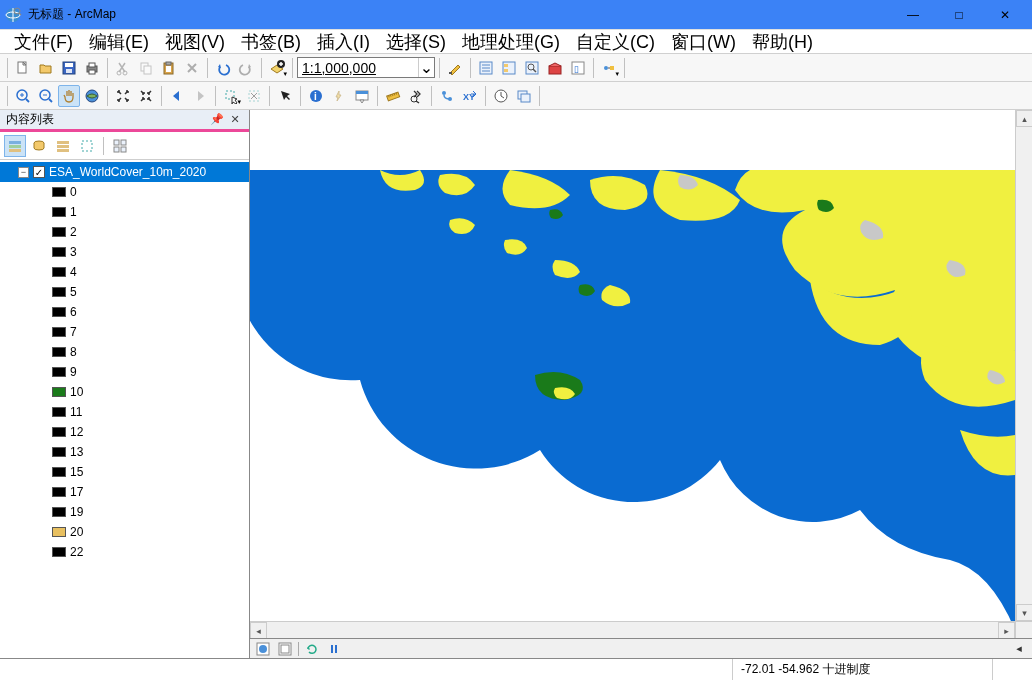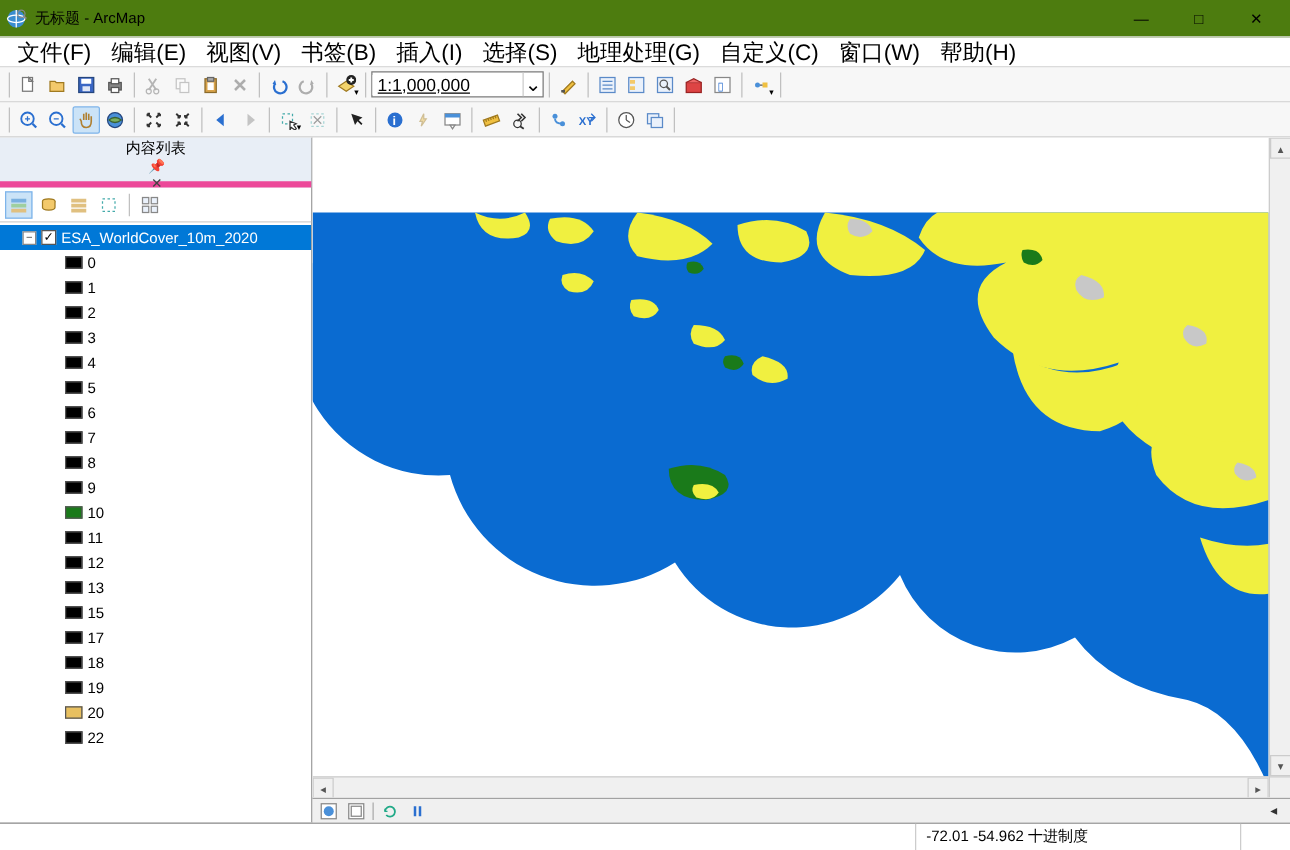--- a/index.html
+++ b/index.html
@@ -1,19 +1,19 @@
 <!DOCTYPE html>
 <html><head>
 <meta charset="utf-8">
 <style>
 * { box-sizing: border-box; margin: 0; padding: 0; font-family: "Microsoft YaHei", "Segoe UI", sans-serif; }
 body { width: 1032px; height: 680px; background: #fff; display: flex; flex-direction: column; overflow: hidden; }
 
 
-.titlebar { height: 30px; display: flex; align-items: center; padding: 0 4px; background: #4d7c0f; border-bottom: 1px solid #e0e0e0; }
+.titlebar { height: 30px; display: flex; align-items: center; padding: 0 4px; background: #3b82f6; border-bottom: 1px solid #e0e0e0; }
 .titlebar .app-icon { width: 18px; height: 18px; margin-right: 6px; }
 .titlebar .title { font-size: 12px; color: #000; flex: 0 0 auto; }
 .titlebar .spacer { flex: 1; }
 .titlebar .win-btn { width: 46px; height: 30px; display: flex; align-items: center; justify-content: center; font-size: 12px; }
 
 
 .menubar { height: 24px; display: flex; align-items: center; padding: 0 6px; font-size: 18px; border-bottom: 1px solid #d0d0d0; }
 .menubar .menu-item { padding: 3px 8px; }
 
 
@@ -24,21 +24,21 @@
 .tool-sep { width: 1px; height: 20px; background: #c0c0c0; margin: 0 3px; }
 .scale-box { display: flex; align-items: center; border: 1px solid #7a7a7a; background: #fff; height: 21px; }
 .scale-box input { border: none; outline: none; width: 120px; font-size: 14px; padding: 0 4px; text-decoration: underline; }
 .scale-box .dropdown { width: 16px; height: 19px; display: flex; align-items: center; justify-content: center; border-left: 1px solid #ccc; }
 
 
 .main { flex: 1; display: flex; position: relative; overflow: hidden; }
 
 
 .toc { width: 250px; display: flex; flex-direction: column; border-right: 1px solid #888; }
-.toc-header { height: 40px; background: #e8eef6; border-bottom: 5px solid #ec4899; display: flex; align-items: center; padding: 0 6px; font-size: 12px; flex-direction: column; }
+.toc-header { height: 22px; background: #e8eef6; border-bottom: 3px solid #ec4899; display: flex; align-items: center; padding: 0 6px; font-size: 12px; }
 .toc-header .title { flex: 1; }
 .toc-header .btn { width: 16px; height: 16px; display: flex; align-items: center; justify-content: center; margin-left: 2px; font-size: 11px; color: #444; }
 .toc-toolbar { height: 28px; border-bottom: 1px solid #cfcfcf; display: flex; align-items: center; padding: 0 4px; gap: 2px; }
 .toc-toolbar .tbtn { width: 22px; height: 22px; display: flex; align-items: center; justify-content: center; border: 1px solid transparent; }
 .toc-toolbar .tbtn.active { border: 1px solid #7eb4ea; background: #cbe3f7; }
 .toc-tree { flex: 1; overflow-y: auto; overflow-x: hidden; font-size: 12px; padding: 2px 0; }
 .tree-row { height: 20px; display: flex; align-items: center; }
 .tree-row.sel { background: #0078d7; color: #fff; }
 .tree-ind { display: inline-block; }
 .tree-collapse { width: 11px; height: 11px; border: 1px solid #888; display: flex; align-items: center; justify-content: center; font-size: 9px; line-height: 1; margin-right: 4px; background: #fff; color: #444; }
@@ -502,25 +502,20 @@
         </div>
         <div class="tree-row">
           <span class="tree-ind" style="width:52px;"></span>
           <span class="sym-swatch" style="background:#000000;"></span>
           <span>15</span>
         </div>
         <div class="tree-row">
           <span class="tree-ind" style="width:52px;"></span>
           <span class="sym-swatch" style="background:#000000;"></span>
           <span>17</span>
-        </div>
-        <div class="tree-row">
-          <span class="tree-ind" style="width:52px;"></span>
-          <span class="sym-swatch" style="background:#000000;"></span>
-          <span>18</span>
         </div>
         <div class="tree-row">
           <span class="tree-ind" style="width:52px;"></span>
           <span class="sym-swatch" style="background:#000000;"></span>
           <span>19</span>
         </div>
         <div class="tree-row">
           <span class="tree-ind" style="width:52px;"></span>
           <span class="sym-swatch" style="background:#e8c060;"></span>
           <span>20</span>

